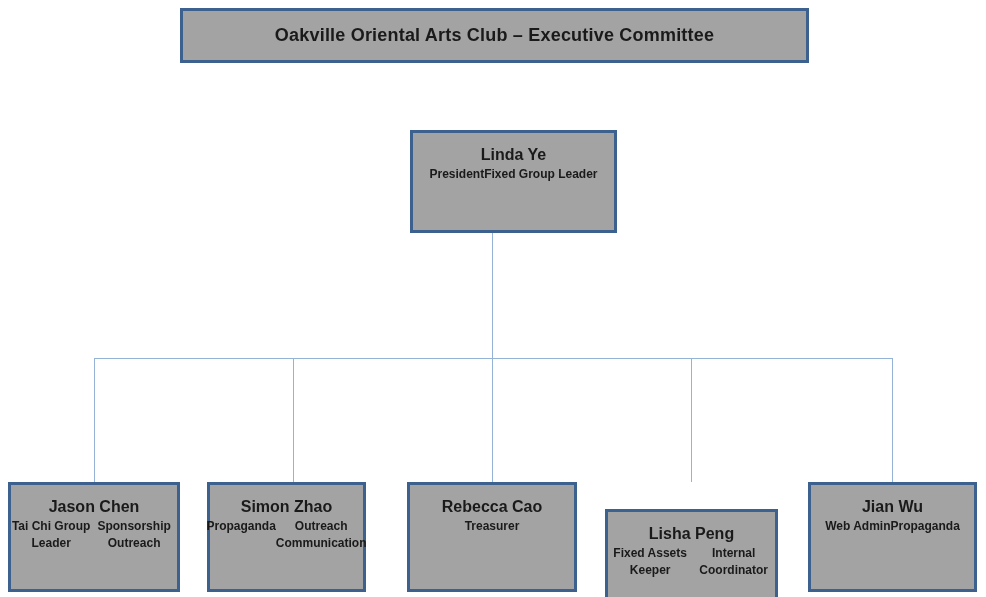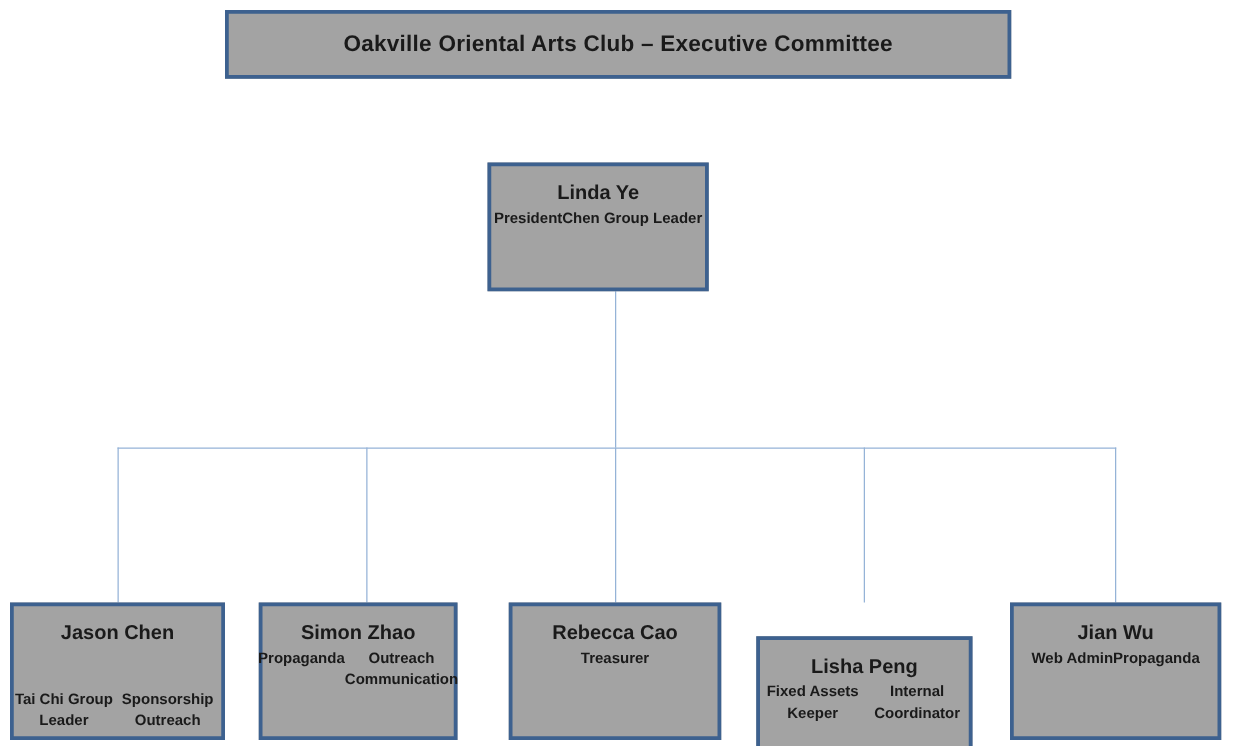--- a/index.html
+++ b/index.html
@@ -53,23 +53,23 @@
     display: flex;
     justify-content: center;
     padding-bottom: 20px;
   }
   .node .role-line {
     font-size: 12px;
     font-weight: bold;
     line-height: 17px;
   }
   .root-box {
-    left: 390px;
+    left: 410px;
     top: 130px;
-    width: 177px;
+    width: 207px;
     height: 103px;
   }
   .member-box {
     top: 482px;
     height: 110px;
   }
   .connector {
     position: absolute;
     background: #95B3D7;
   }
@@ -90,25 +90,25 @@
   <div class="connector v-line" style="left:94px;  top:358px; height:124px;"></div>
   <div class="connector v-line" style="left:293px; top:358px; height:124px;"></div>
   <div class="connector v-line" style="left:492px; top:358px; height:124px;"></div>
   <div class="connector v-line" style="left:691px; top:358px; height:124px;"></div>
   <div class="connector v-line" style="left:892px; top:358px; height:124px;"></div>
 
   <div class="box node root-box">
     <div class="person-name">Linda Ye</div>
     <div class="roles">
       <div class="role-line">President</div>
-      <div class="role-line">Chen Group Leader</div>
+      <div class="role-line">Fixed Group Leader</div>
     </div>
   </div>
 
-  <div class="box node member-box" style="left:8px; width:172px;gap:33px;">
+  <div class="box node member-box" style="left:8px; width:172px;">
     <div class="person-name">Jason Chen</div>
     <div class="roles">
       <div class="role-line">Tai Chi Group Leader</div>
       <div class="role-line">Sponsorship Outreach</div>
     </div>
   </div>
 
   <div class="box node member-box" style="left:207px; width:159px;justify-content:flex-end;">
     <div class="person-name">Simon Zhao</div>
     <div class="roles">

